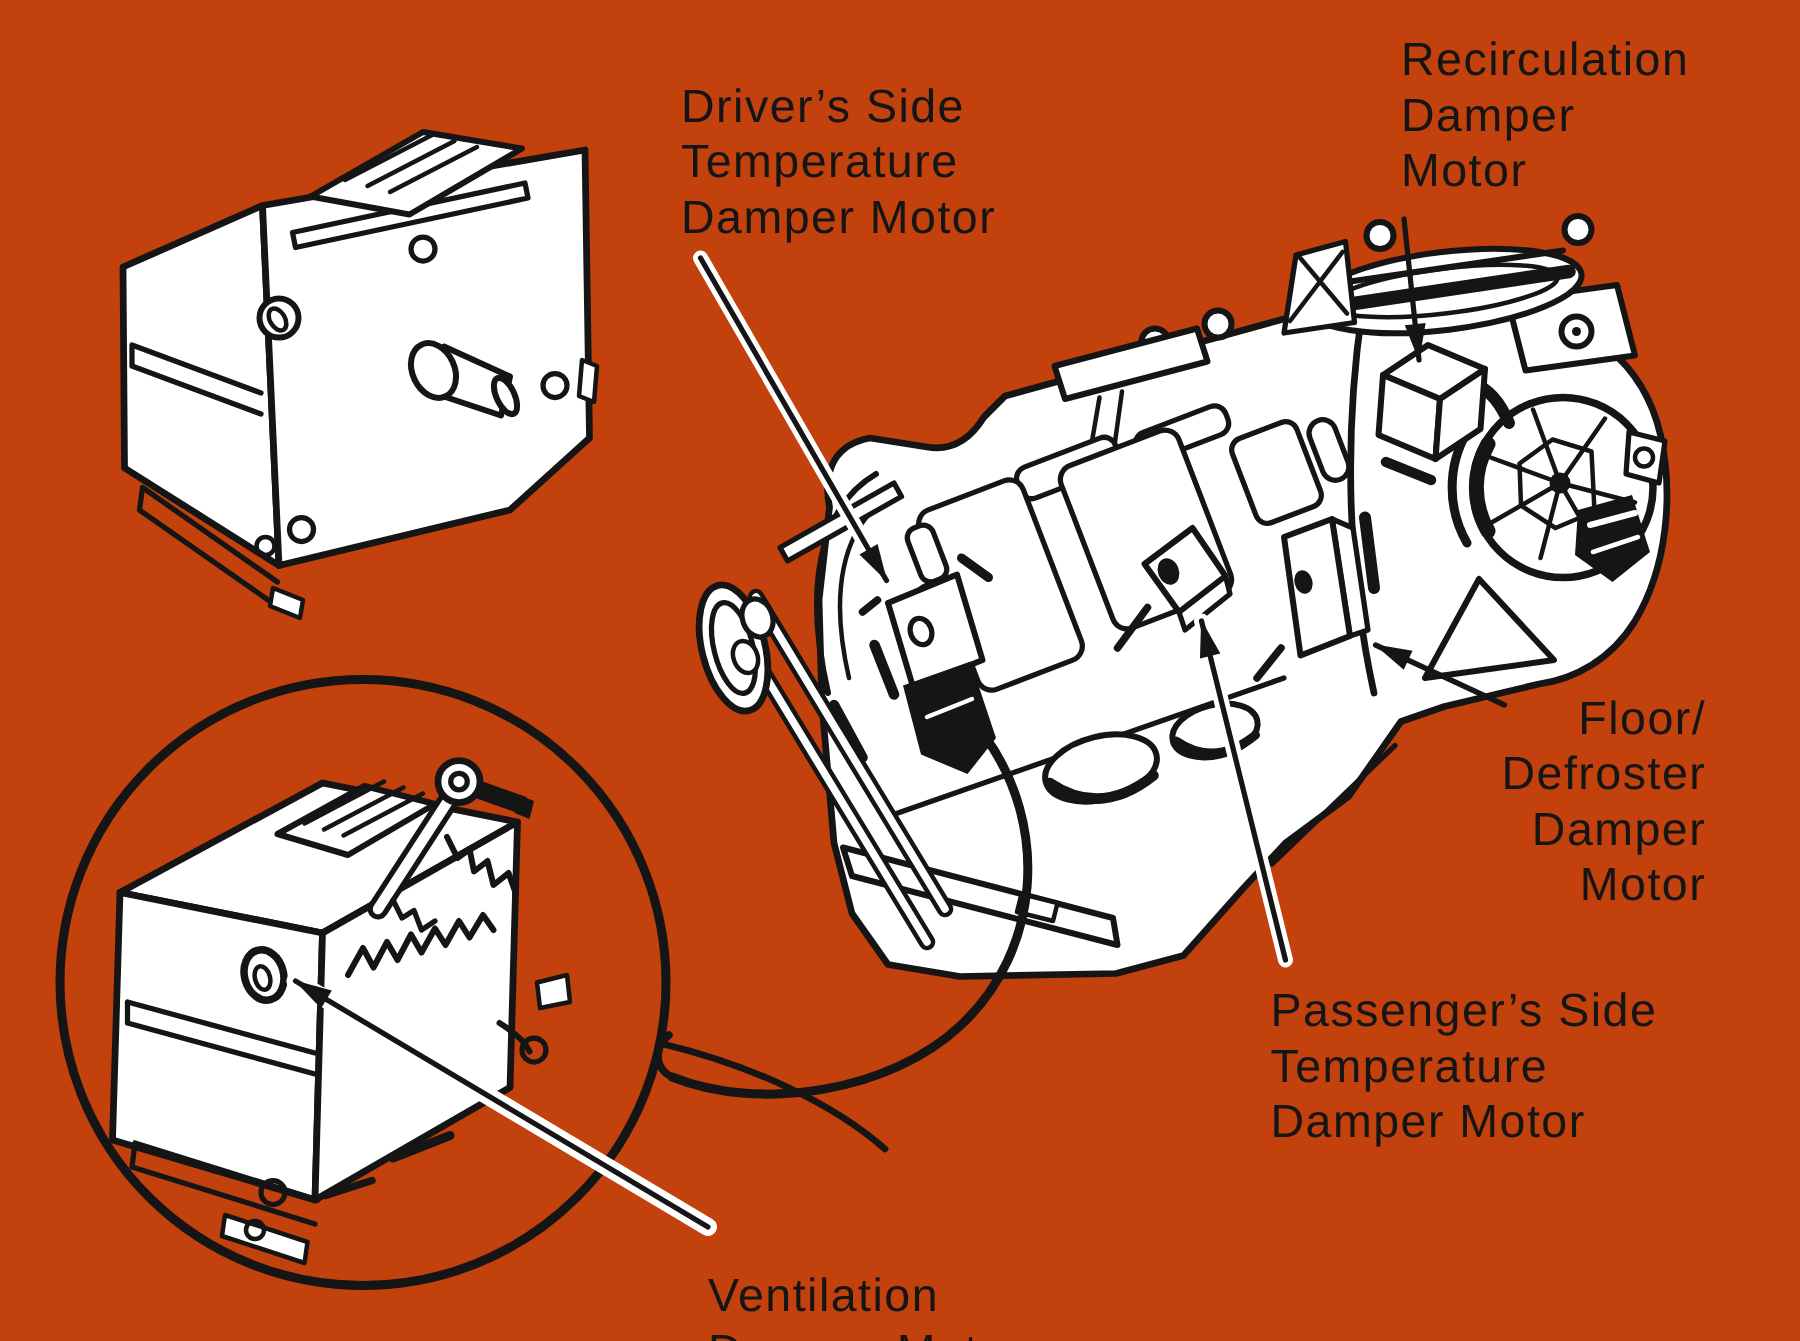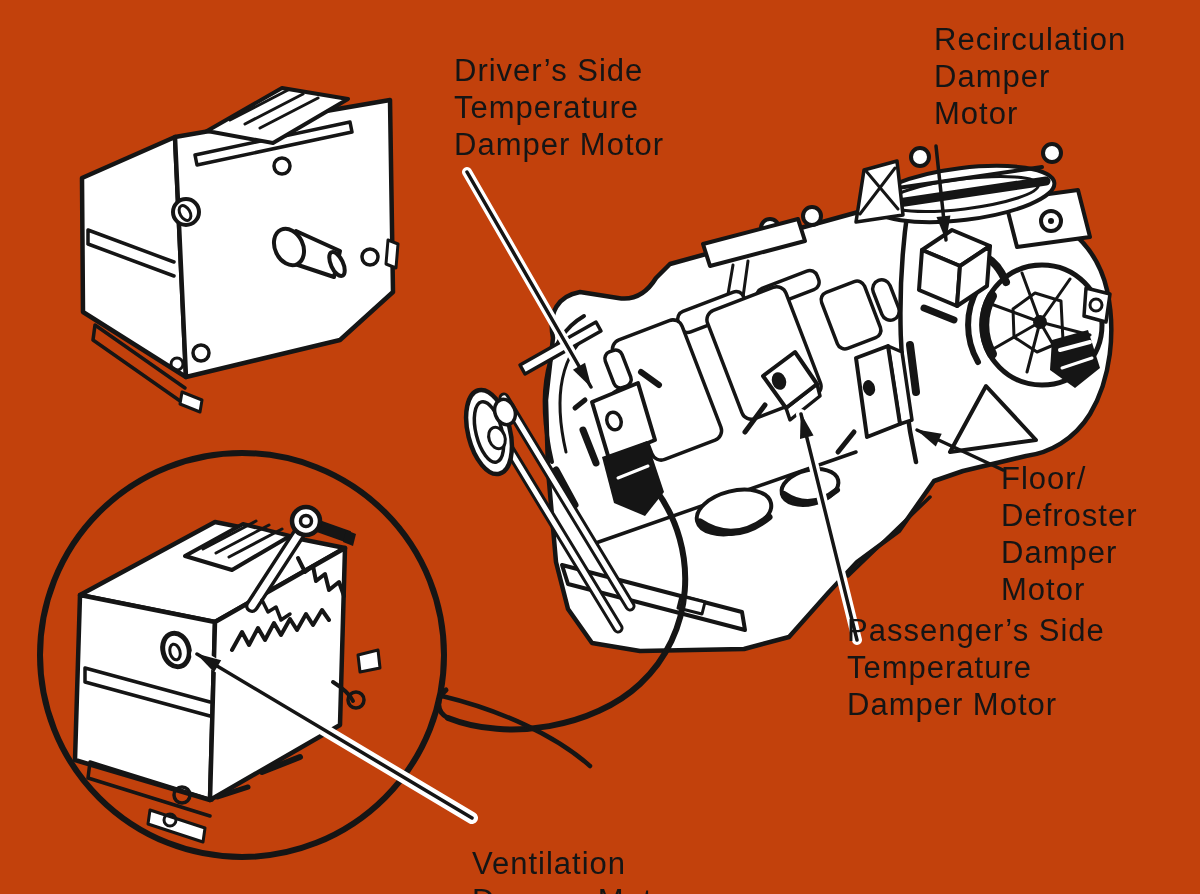--- a/index.html
+++ b/index.html
@@ -18,22 +18,22 @@
     position: absolute;
     font-size: 31px;
     line-height: 37px;
     letter-spacing: 1px;
     color: #151515;
     white-space: pre-line;
     user-select: none;
   }
   #label-driver       { left: 454px; top: 52px;  }
   #label-recirc       { left: 934px; top: 21px;  }
-  #label-floor        { left: 1001px; top: 460px; }
-  #label-passenger    { left: 847px; top: 612px; }
+  #label-floor        { left: 1001px; top: 460px; text-align: right; }
+  #label-passenger    { left: 847px; top: 655px; }
   #label-ventilation  { left: 472px; top: 845px; }
 </style>
 </head>
 <body>
 
 <div id="canvas">
 
   <svg id="art" viewBox="0 0 1200 894" xmlns="http://www.w3.org/2000/svg" fill="none" stroke-linecap="round" stroke-linejoin="round">
 
     <defs>

